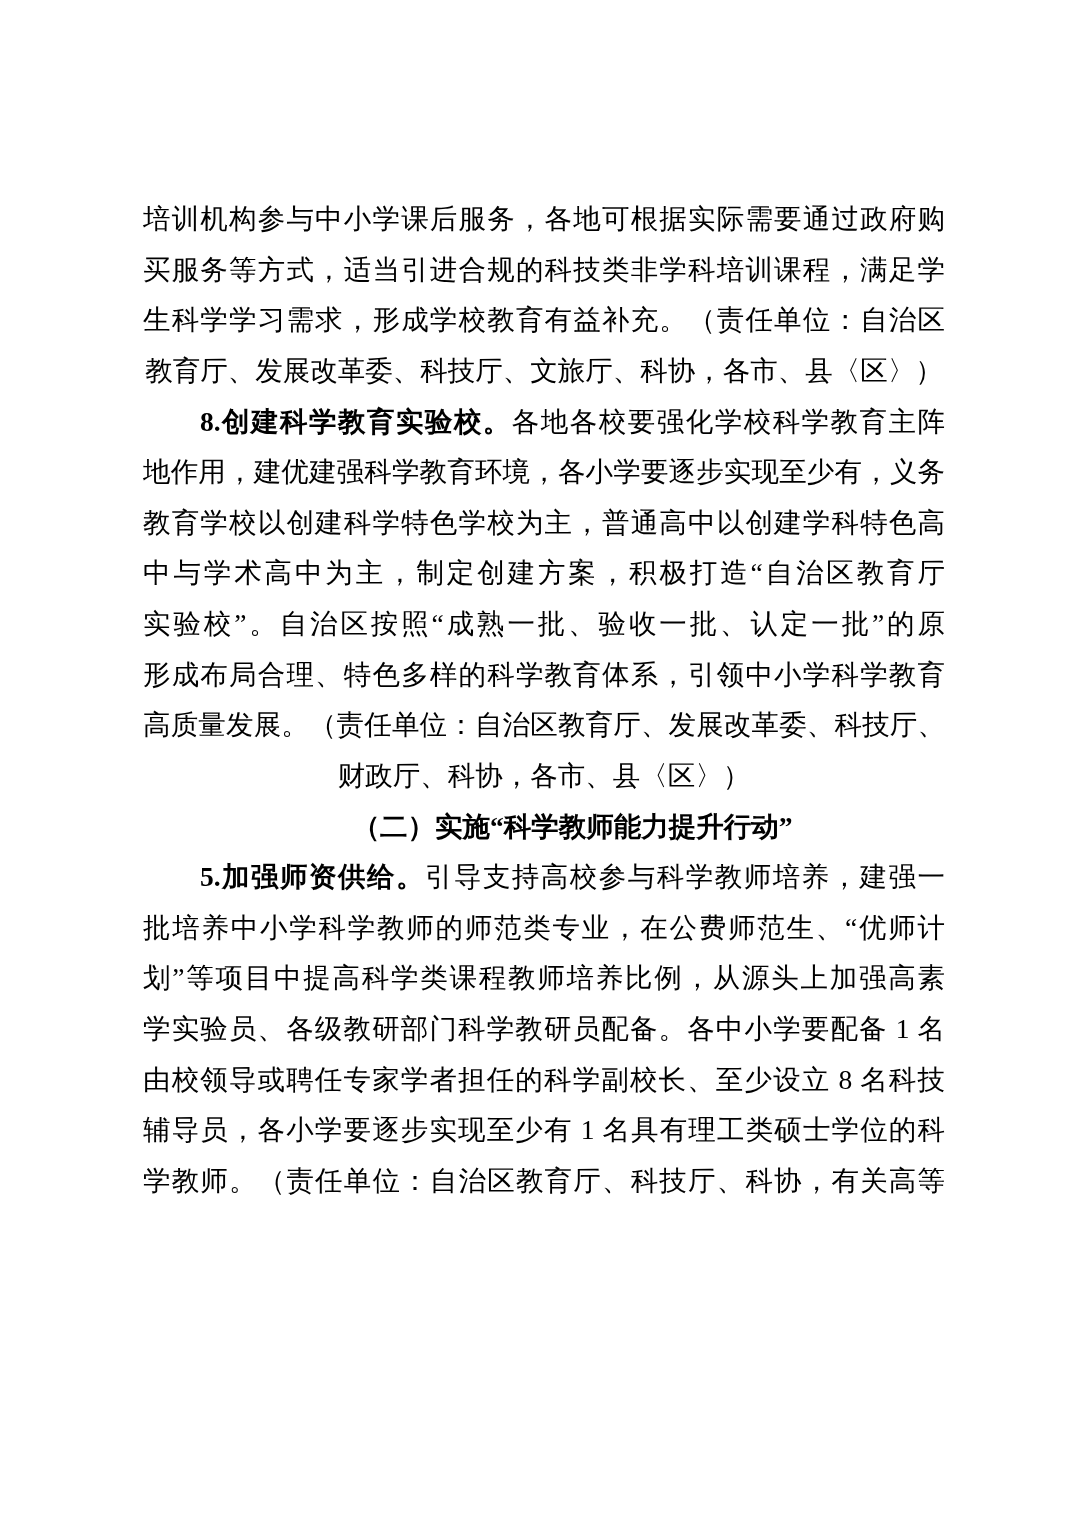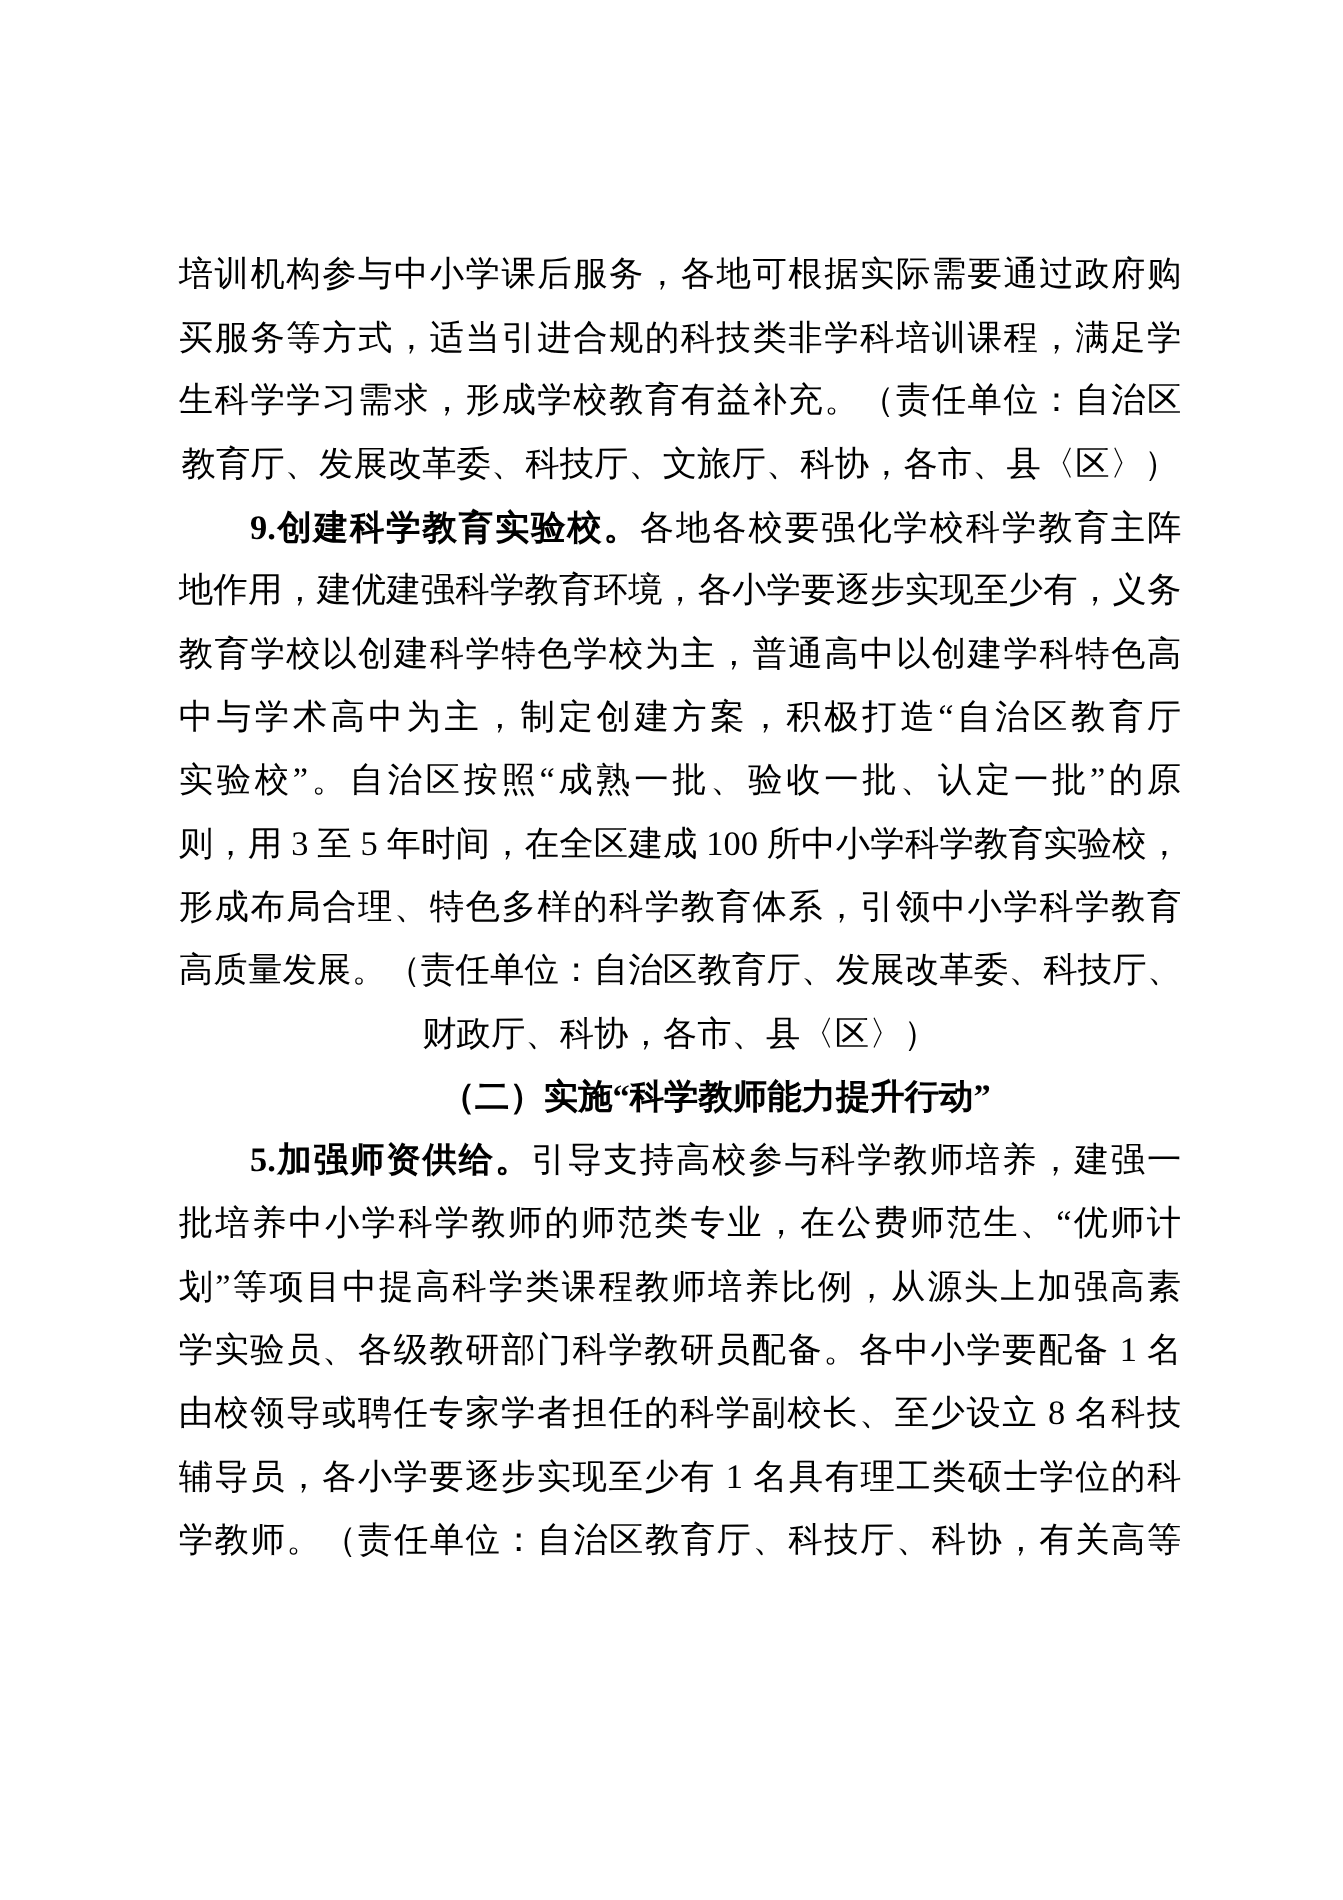--- a/index.html
+++ b/index.html
@@ -40,26 +40,25 @@
 </style>
 </head>
 <body>
 
 <div class="page">
   <div class="doc-body">
       <div class="line j"><span>培训机构参与中小学课后服务，各地可根据实际需要通过政府购</span></div>
       <div class="line j"><span>买服务等方式，适当引进合规的科技类非学科培训课程，满足学</span></div>
       <div class="line j"><span>生科学学习需求，形成学校教育有益补充。（责任单位：自治区</span></div>
       <div class="line"><span>教育厅、发展改革委、科技厅、文旅厅、科协，各市、县〈区〉）</span></div>
-      <div class="line j ind"><span class="b">9.创建科学教育实验校。</span><span>各地各校要强化学校科学教育主阵</span></div>
+      <div class="line j ind"><span class="b">8.创建科学教育实验校。</span><span>各地各校要强化学校科学教育主阵</span></div>
       <div class="line j"><span>地作用，建优建强科学教育环境，各小学要逐步实现至少有，义务</span></div>
       <div class="line j"><span>教育学校以创建科学特色学校为主，普通高中以创建学科特色高</span></div>
       <div class="line j"><span>中与学术高中为主，制定创建方案，积极打造“自治区教育厅</span></div>
       <div class="line j"><span>实验校”。自治区按照“成熟一批、验收一批、认定一批”的原</span></div>
-      <div class="line j"><span>则，用 3 至 5 年时间，在全区建成 100 所中小学科学教育实验校，</span></div>
       <div class="line j"><span>形成布局合理、特色多样的科学教育体系，引领中小学科学教育</span></div>
       <div class="line j"><span>高质量发展。（责任单位：自治区教育厅、发展改革委、科技厅、</span></div>
       <div class="line"><span>财政厅、科协，各市、县〈区〉）</span></div>
       <div class="line ind"><span class="b">（二）实施“科学教师能力提升行动”</span></div>
       <div class="line j ind"><span class="b">5.加强师资供给。</span><span>引导支持高校参与科学教师培养，建强一</span></div>
       <div class="line j"><span>批培养中小学科学教师的师范类专业，在公费师范生、“优师计</span></div>
       <div class="line j"><span>划”等项目中提高科学类课程教师培养比例，从源头上加强高素</span></div>
       <div class="line j"><span>学实验员、各级教研部门科学教研员配备。各中小学要配备 1 名</span></div>
       <div class="line j"><span>由校领导或聘任专家学者担任的科学副校长、至少设立 8 名科技</span></div>
       <div class="line j"><span>辅导员，各小学要逐步实现至少有 1 名具有理工类硕士学位的科</span></div>

